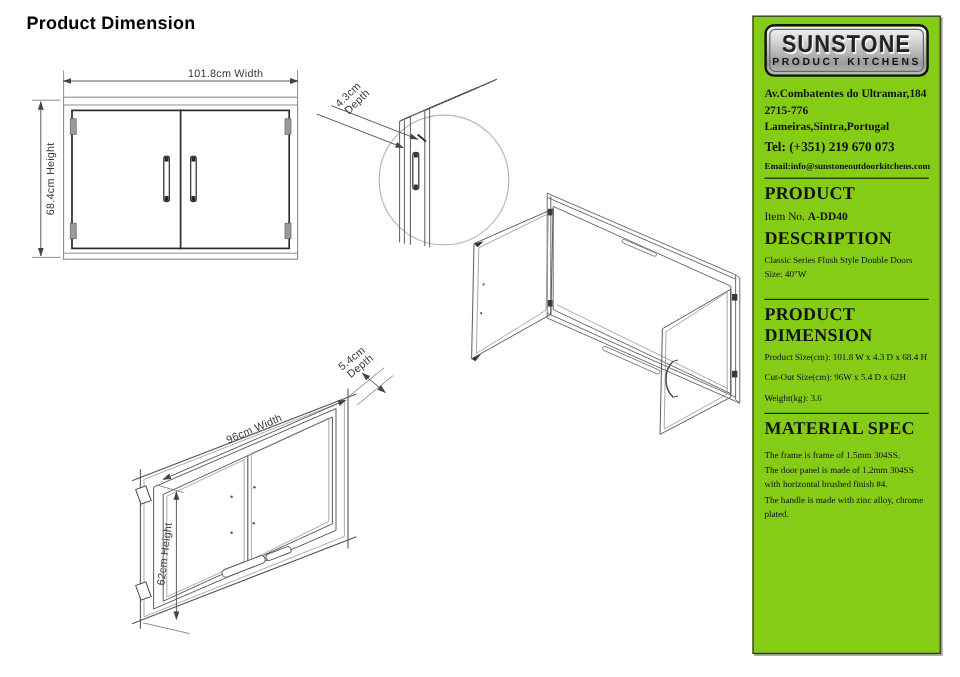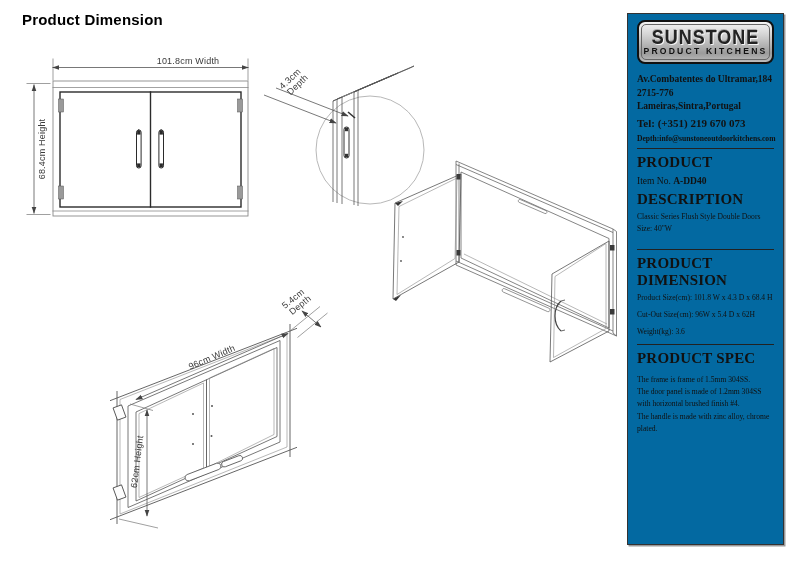--- a/index.html
+++ b/index.html
@@ -5,21 +5,21 @@
   html,body{margin:0;padding:0;background:#fff;}
   .page{position:relative;width:800px;height:564px;background:#fff;overflow:hidden;font-family:"Liberation Sans",sans-serif;}
   .sec-title{position:absolute;font-family:"Liberation Sans",sans-serif;font-weight:bold;font-size:15px;color:#000;letter-spacing:.2px;}
   #title-product{left:22px;top:11px;}
   #title-cutout{left:22px;top:269px;}
   svg.draw{position:absolute;left:0;top:0;}
   svg text{font-family:"Liberation Sans",sans-serif;font-size:9px;fill:#3a3a3a;letter-spacing:.2px;}
 
   
   .panel{position:absolute;left:627px;top:13px;width:157px;height:532px;box-sizing:border-box;
-         background:#0369a1;border:1.5px solid #333;box-shadow:1.5px 1.5px 0 #9a9a9a;
+         background:#84cc16;border:1.5px solid #333;box-shadow:1.5px 1.5px 0 #9a9a9a;
          padding:6px 9px;font-family:"Liberation Serif",serif;color:#111;}
   .logo{height:44px;box-sizing:border-box;border:2px solid #111;border-radius:8px;
         background:linear-gradient(180deg,#f5f5f5 0%,#d6d6d6 30%,#9b9b9b 78%,#bdbdbd 100%);
         position:relative;display:flex;flex-direction:column;align-items:center;justify-content:center;margin-bottom:9px;}
   .logo::after{content:"";position:absolute;inset:2px;border:1px solid #666;border-radius:5px;pointer-events:none;}
   .logo-brand{font-family:"Liberation Sans",sans-serif;font-weight:900;font-size:18px;line-height:16px;letter-spacing:1px;color:#232323;
               text-shadow:1px 1px 0 rgba(255,255,255,.85),-0.5px -0.5px 0 rgba(0,0,0,.25);transform:scaleY(1.12);}
   .logo-tagline{font-family:"Liberation Sans",sans-serif;font-weight:bold;font-size:8.6px;letter-spacing:2.2px;color:#111;margin-top:1px;white-space:nowrap;}
   .addr{font-weight:bold;font-size:9.5px;line-height:13.5px;}
   .tel{font-weight:bold;font-size:11px;margin-top:3px;}
@@ -213,34 +213,34 @@
   </svg>
 
   <div class="panel">
     <div class="logo">
       <div class="logo-brand">SUNSTONE</div>
       <div class="logo-tagline">PRODUCT KITCHENS</div>
     </div>
     <div class="addr">Av.Combatentes do Ultramar,184</div>
     <div class="addr">2715-776 Lameiras,Sintra,Portugal</div>
     <div class="tel">Tel: (+351) 219 670 073</div>
-    <div class="email">Depth:info@sunstoneoutdoorkitchens.com</div>
+    <div class="email">Email:info@sunstoneoutdoorkitchens.com</div>
     <hr>
     <div class="h">PRODUCT</div>
     <div class="item"><span>Item No.</span> <b>A-DD40</b></div>
     <div class="h">DESCRIPTION</div>
     <div class="s">Classic Series Flush Style Double Doors</div>
     <div class="s">Size: 40"W</div>
     <hr class="gap">
     <div class="h">PRODUCT DIMENSION</div>
     <div class="s sp">Product Size(cm): 101.8 W x 4.3 D x 68.4 H</div>
     <div class="s sp">Cut-Out Size(cm): 96W x 5.4 D x 62H</div>
     <div class="s sp">Weight(kg): 3.6</div>
     <hr>
-    <div class="h">PRODUCT SPEC</div>
+    <div class="h">MATERIAL SPEC</div>
     <div class="s mat0">The frame is frame of 1.5mm 304SS.</div>
     <div class="s">The door panel is made of 1.2mm 304SS</div>
     <div class="s">with horizontal brushed finish #4.</div>
     <div class="s">The handle is made with zinc alloy, chrome</div>
     <div class="s">plated.</div>
   </div>
 
 </div>
 
 </body></html>

